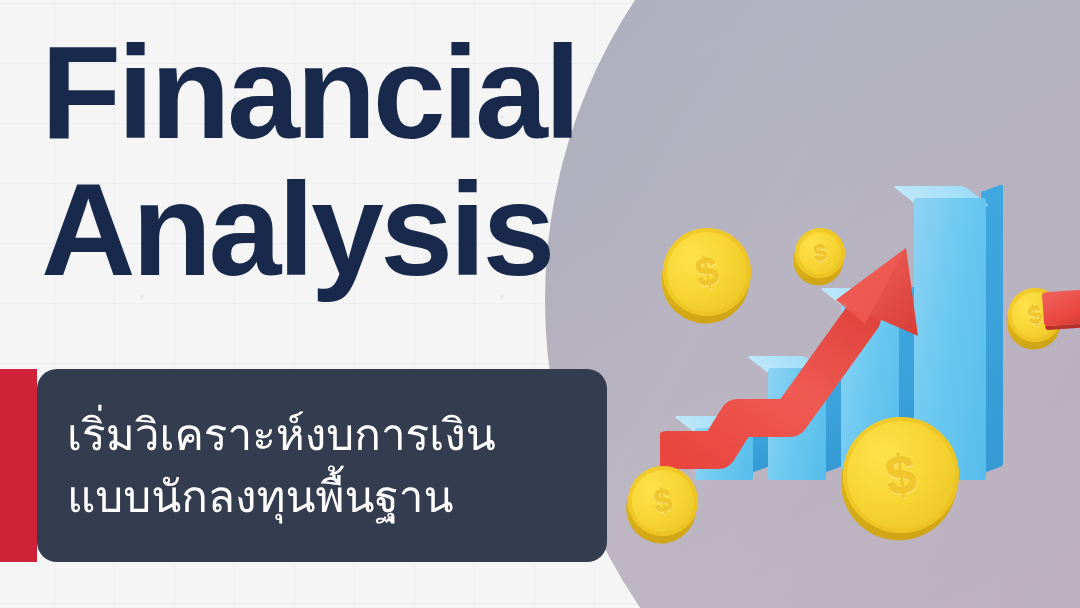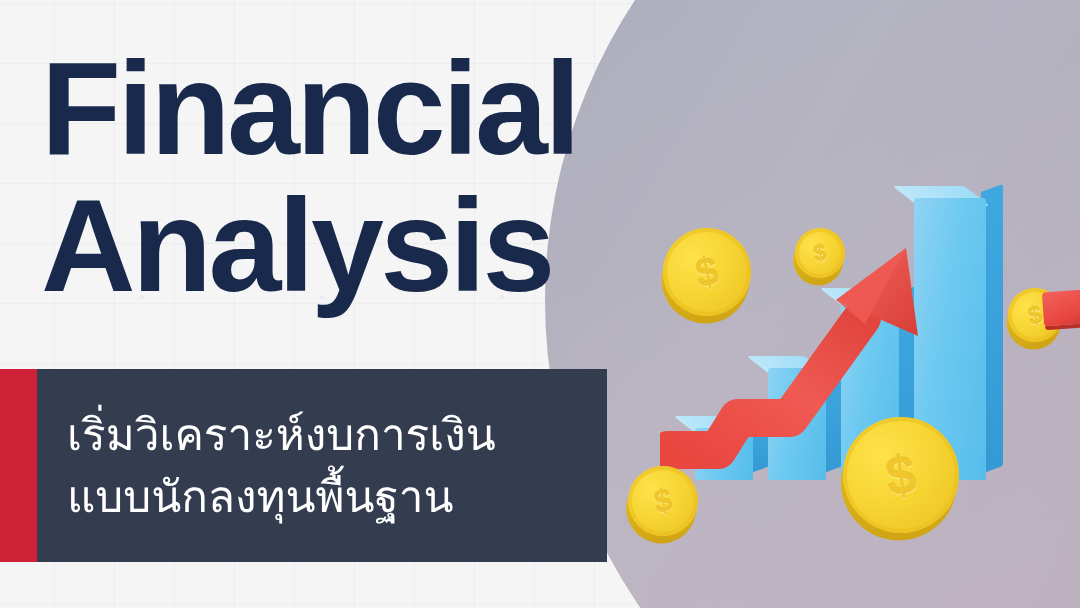--- a/index.html
+++ b/index.html
@@ -37,37 +37,38 @@
   .grid-dots{
     position:absolute;left:0;top:0;width:1080px;height:608px;
     background-image:radial-gradient(circle,rgba(150,160,180,.13) 1.6px,transparent 2.2px);
     background-size:180px 180px;
     background-position:52px 27px;
     pointer-events:none;
   }
 
   
   .headline{
-    position:absolute;left:41px;top:40px;width:620px;
+    position:absolute;left:41px;top:24px;width:620px;
     color:#18294b;
     font-weight:700;
     font-size:131px;
     line-height:137px;
     letter-spacing:-3.5px;
     white-space:pre-line;
   }
 
   
   .accent-bar{
     position:absolute;left:0;top:369px;width:37px;height:193px;
     background:#cf2137;
   }
   .sub-panel{
     position:absolute;left:37px;top:369px;width:570px;height:193px;
     background:#343d4f;
+    border-radius:20px;
   }
   .sub-text{
     position:absolute;left:0;top:0;width:570px;height:193px;
     display:flex;flex-direction:column;justify-content:center;align-items:flex-start;
     padding-left:30px;box-sizing:border-box;
     color:#ffffff;
     font-size:44px;line-height:62px;font-weight:400;
     white-space:pre-line;
   }
 

